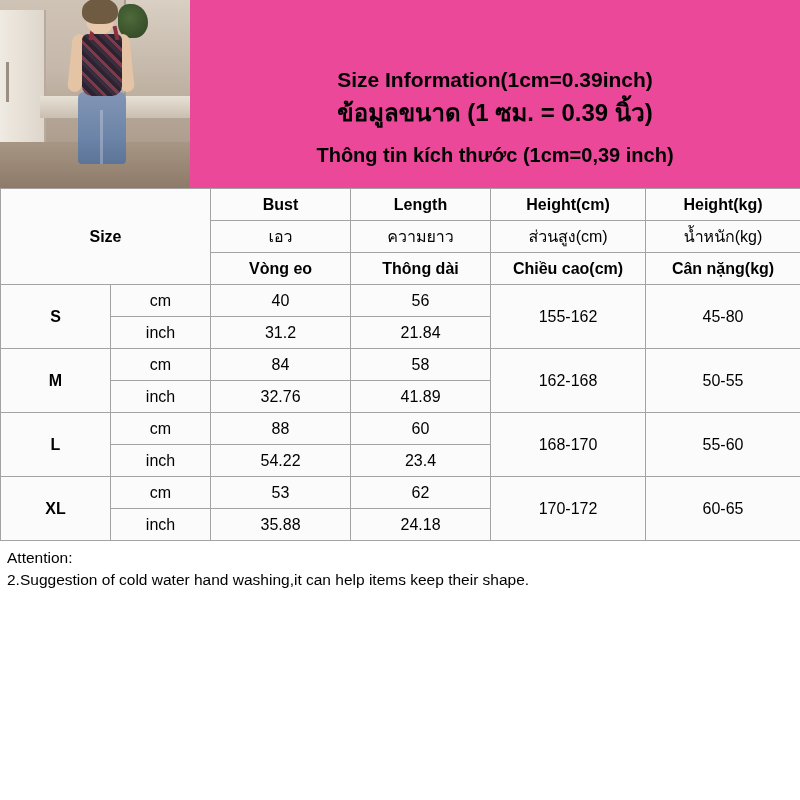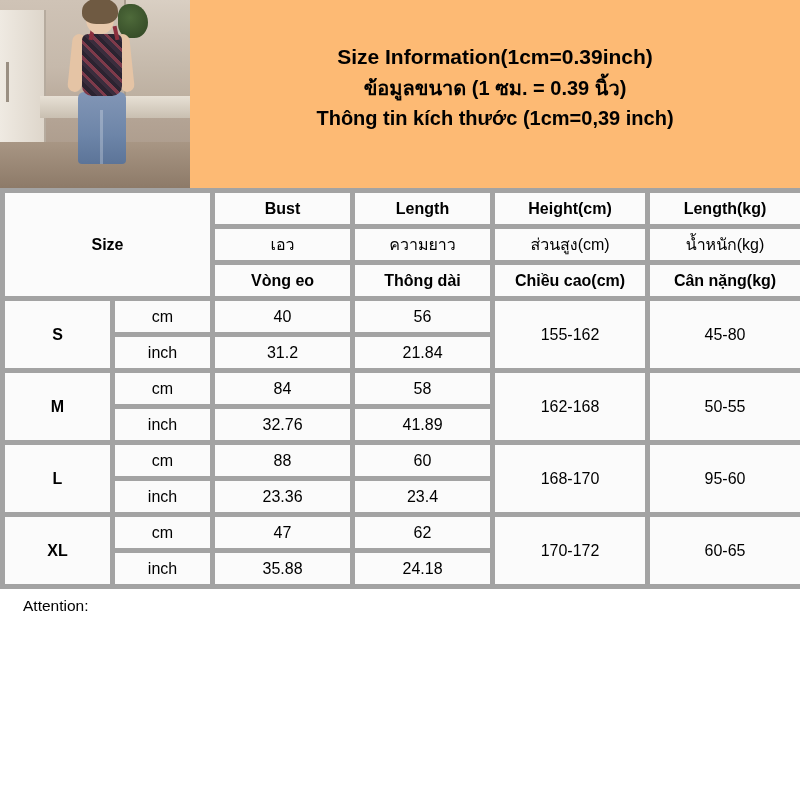--- a/index.html
+++ b/index.html
@@ -18,23 +18,23 @@
     position: relative;
     width: 800px;
     height: 800px;
     background: #ffffff;
     box-sizing: border-box;
   }
   
   .header {
     position: relative;
     height: 188px;
-    background: #fdba74;
+    background: #ec4899;
     display: flex;
-    align-items: center;
+    align-items: flex-end;
   }
   .photo {
     width: 190px;
     height: 188px;
     flex: 0 0 190px;
     position: relative;
     overflow: hidden;
     background: #b9a79a;
   }
   
@@ -156,31 +156,31 @@
     justify-content: center;
     padding: 4px 10px 18px 10px;
     text-align: center;
   }
   .header-titles .line {
     font-weight: bold;
     line-height: 1.5;
     white-space: nowrap;
   }
   .header-titles .l1 { font-size: 21px; }
-  .header-titles .l2 { font-size: 20px; }
-  .header-titles .l3 { font-size: 20px; }
+  .header-titles .l2 { font-size: 24px; }
+  .header-titles .l3 { font-size: 20px; margin-top: 9px; }
 
   
   table.sizes {
     border-collapse: collapse;
     width: 800px;
     table-layout: fixed;
   }
   table.sizes td {
-    border: 5px solid #a3a3a3;
+    border: 1px solid #a3a3a3;
     text-align: center;
     vertical-align: middle;
     background: #fbfbfb;
     font-size: 16px;
     padding: 0;
     height: 31px;
   }
   td.size-word {
     font-size: 26px;
     font-weight: bold;
@@ -202,21 +202,21 @@
   
   col.c1 { width: 110px; }
   col.c2 { width: 100px; }
   col.c3 { width: 140px; }
   col.c4 { width: 140px; }
   col.c5 { width: 155px; }
   col.c6 { width: 155px; }
 
   
   .attention {
-    padding: 6px 8px 0 23px;
+    padding: 6px 8px 0 7px;
     font-size: 15.5px;
     line-height: 1.45;
   }
   .attention .ln { white-space: normal; }
 </style>
 </head>
 <body>
 
 <div class="page">
 
@@ -252,21 +252,21 @@
         <col class="c4">
         <col class="c5">
         <col class="c6">
     </colgroup>
     <tbody>
       <tr>
         <td class="size-word" rowspan="3" colspan="2">Size</td>
         <td class="hdr-en">Bust</td>
         <td class="hdr-en">Length</td>
         <td class="hdr-en">Height(cm)</td>
-        <td class="hdr-en">Length(kg)</td>
+        <td class="hdr-en">Height(kg)</td>
       </tr>
       <tr>
         <td class="hdr-th">เอว</td>
         <td class="hdr-th">ความยาว</td>
         <td class="hdr-th">ส่วนสูง(cm)</td>
         <td class="hdr-th">น้ำหนัก(kg)</td>
       </tr>
       <tr>
         <td class="hdr-vi">Vòng eo</td>
         <td class="hdr-vi">Thông dài</td>
@@ -301,41 +301,42 @@
         <td class="val">32.76</td>
         <td class="val">41.89</td>
       </tr>
 
       <tr>
         <td class="size-letter" rowspan="2">L</td>
         <td class="unit">cm</td>
         <td class="val">88</td>
         <td class="val">60</td>
         <td class="range" rowspan="2">168-170</td>
-        <td class="range" rowspan="2">95-60</td>
+        <td class="range" rowspan="2">55-60</td>
       </tr>
       <tr>
         <td class="unit">inch</td>
-        <td class="val">23.36</td>
+        <td class="val">54.22</td>
         <td class="val">23.4</td>
       </tr>
 
       <tr>
         <td class="size-letter" rowspan="2">XL</td>
         <td class="unit">cm</td>
-        <td class="val">47</td>
+        <td class="val">53</td>
         <td class="val">62</td>
         <td class="range" rowspan="2">170-172</td>
         <td class="range" rowspan="2">60-65</td>
       </tr>
       <tr>
         <td class="unit">inch</td>
         <td class="val">35.88</td>
         <td class="val">24.18</td>
       </tr>
     </tbody>
   </table>
 
   <div class="attention">
     <div class="ln">Attention:</div>
+    <div class="ln">2.Suggestion of cold water hand washing,it can help items keep their shape.</div>
   </div>
 
 </div>
 
 </body></html>

